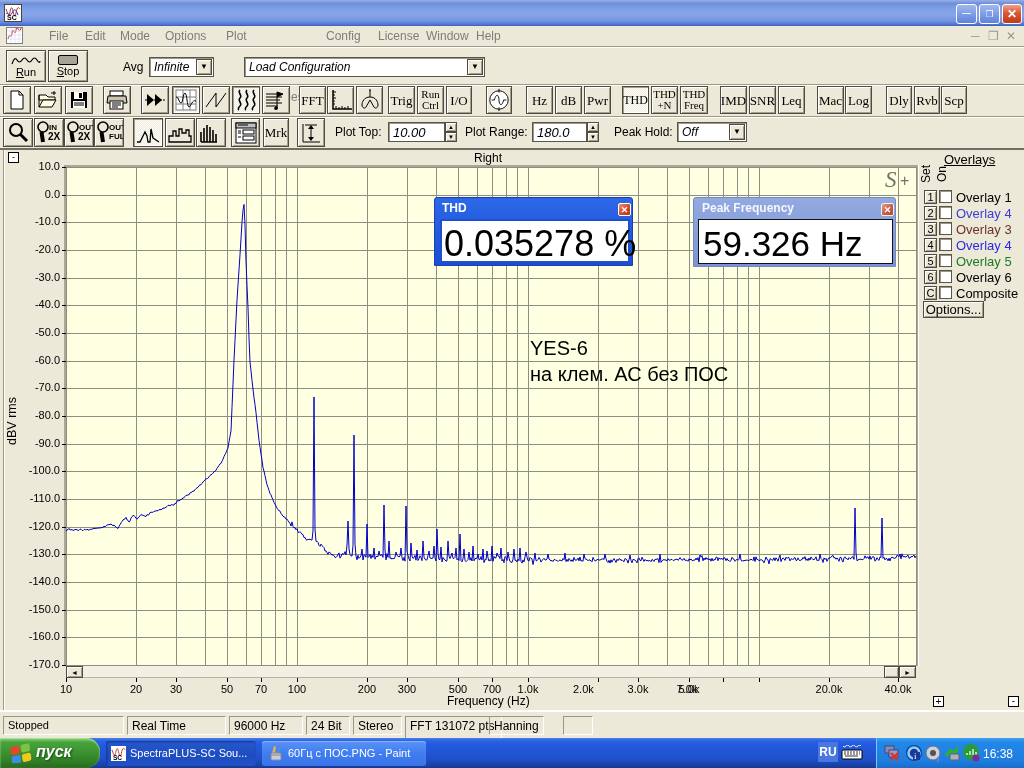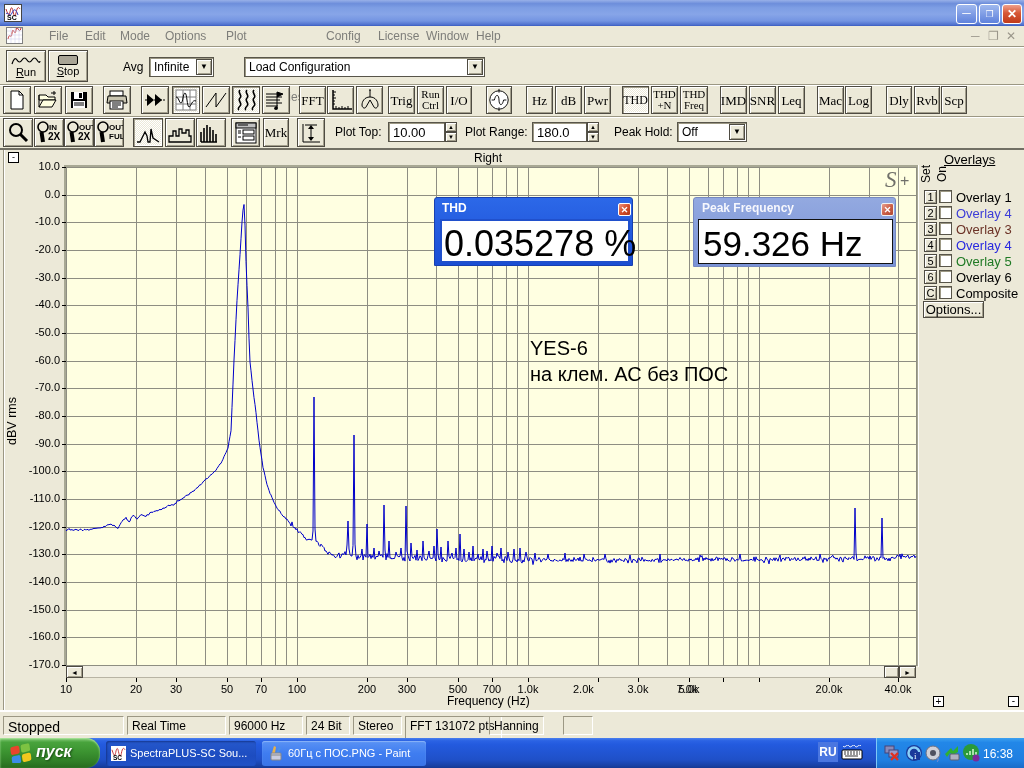--- a/index.html
+++ b/index.html
@@ -3,21 +3,21 @@
 * { margin:0; padding:0; box-sizing:border-box; }
 html,body { width:1024px; height:768px; overflow:hidden; font-family:"Liberation Sans",sans-serif; }
 #scr { position:absolute; left:0; top:0; width:1024px; height:768px; background:#ece9d8; }
 .tb, .tbp { position:absolute; display:flex; align-items:center; justify-content:center;
   text-align:center; line-height:1.0; }
 .tb { background:#ece9d8; border:1px solid #4e4b42;
   box-shadow: inset 1px 1px 0 #ffffff, inset -1px -1px 0 #a39f8d; }
 .tbp { background:#ece9d8; background-image:linear-gradient(45deg,#fff 25%,transparent 25%,transparent 75%,#fff 75%),linear-gradient(45deg,#fff 25%,transparent 25%,transparent 75%,#fff 75%); background-size:2px 2px; background-position:0 0,1px 1px; border:1px solid #4e4b42;
   box-shadow: inset 1px 1px 0 #a39f8d, inset -1px -1px 0 #ffffff; }
 .sunk { position:absolute; background:#fff; border:1px solid #58554a;
-  box-shadow: inset 1px 1px 0 #9c9884; }
+  box-shadow: inset 1px 1px 0 #9c9884; font-style: italic; }
 .abs { position:absolute; }
 </style></head><body>
 <div id="scr">
 
 <div class="abs" style="left:0;top:0;width:1024px;height:26px;background:linear-gradient(180deg,#98b0e8 0%,#6d8edb 14%,#7e9ee4 30%,#87a5e8 55%,#7495e2 80%,#5274d0 94%,#3a5cc0 100%);"></div>
 <div class="abs" style="left:4px;top:4px;width:18px;height:18px;background:#fff;border:1px solid #444;">
 <svg width="16" height="16" viewBox="0 0 16 16">
         <path d="M1 4c2 6 3 8 4 3s2-6 3-1 2 7 3 2 2-7 4-4" fill="none" stroke="#c03030"></path>
         <path d="M1 9c2-3 4 4 6-1s4-4 6 2" fill="none" stroke="#3040c0"></path>
         <text x="2" y="15" font-size="7" font-weight="bold" fill="#000">SC</text>
@@ -453,21 +453,21 @@
 <div class="tb" style="left:924px;top:270px;width:13px;height:14px;font-size:11px;">6</div>
 <div class="sunk" style="left:939px;top:270px;width:13px;height:13px;background:#fff;"></div>
 <div class="abs" style="left:956px;top:270px;font-size:13px;color:#000000;">Overlay 6</div>
 <div class="tb" style="left:924px;top:286px;width:13px;height:14px;font-size:11px;">C</div>
 <div class="sunk" style="left:939px;top:286px;width:13px;height:13px;background:#fff;"></div>
 <div class="abs" style="left:956px;top:286px;font-size:13px;color:#000000;">Composite</div>
 <div class="tb" style="left:923px;top:301px;width:61px;height:17px;font-size:13px;">Options...</div>
 
 <div class="abs" style="left:0;top:710px;width:1024px;height:2px;background:#fff;"></div>
 <div class="abs" style="left:0;top:712px;width:1024px;height:26px;background:#ece9d8;"></div>
-<div class="abs" style="left:3px;top:716px;width:121px;height:19px;border:1px solid;border-color:#9c9884 #fff #fff #9c9884;font-size:14px;padding:2px 0 0 4px;">Stopped</div>
+<div class="abs" style="left:3px;top:716px;width:121px;height:19px;border:1px solid;border-color:#9c9884 #fff #fff #9c9884;font-size:11px;padding:2px 0 0 4px;">Stopped</div>
 <div class="abs" style="left:127px;top:716px;width:99px;height:19px;border:1px solid;border-color:#9c9884 #fff #fff #9c9884;font-size:12px;padding:2px 0 0 4px;">Real Time</div>
 <div class="abs" style="left:229px;top:716px;width:74px;height:19px;border:1px solid;border-color:#9c9884 #fff #fff #9c9884;font-size:12px;padding:2px 0 0 4px;">96000 Hz</div>
 <div class="abs" style="left:306px;top:716px;width:44px;height:19px;border:1px solid;border-color:#9c9884 #fff #fff #9c9884;font-size:12px;padding:2px 0 0 4px;">24 Bit</div>
 <div class="abs" style="left:353px;top:716px;width:49px;height:19px;border:1px solid;border-color:#9c9884 #fff #fff #9c9884;font-size:12px;padding:2px 0 0 4px;">Stereo</div>
 <div class="abs" style="left:405px;top:716px;width:97px;height:35px;border:1px solid;border-color:#9c9884 #fff #fff #9c9884;font-size:12px;padding:2px 0 0 4px;">FFT 131072 pts</div>
 <div class="abs" style="left:489px;top:716px;width:55px;height:19px;border:1px solid;border-color:#9c9884 #fff #fff #9c9884;font-size:12px;padding:2px 0 0 4px;">Hanning</div>
 <div class="abs" style="left:563px;top:716px;width:30px;height:19px;border:1px solid;border-color:#9c9884 #fff #fff #9c9884;font-size:12px;padding:2px 0 0 4px;"></div>
 
 <div class="abs" style="left:0;top:738px;width:1024px;height:30px;background:linear-gradient(180deg,#4a80ee 0%,#2b63e4 9%,#235ade 22%,#1f50c8 72%,#1941a5 92%,#153892 100%);"></div>
 <div class="abs" style="left:0;top:738px;width:100px;height:30px;border-radius:0 14px 14px 0;background:linear-gradient(180deg,#7ec873 0%,#48a33c 15%,#3c9431 45%,#2f7d26 80%,#266b1e 100%);box-shadow:inset 0 1px 2px #b0e8a0;">

